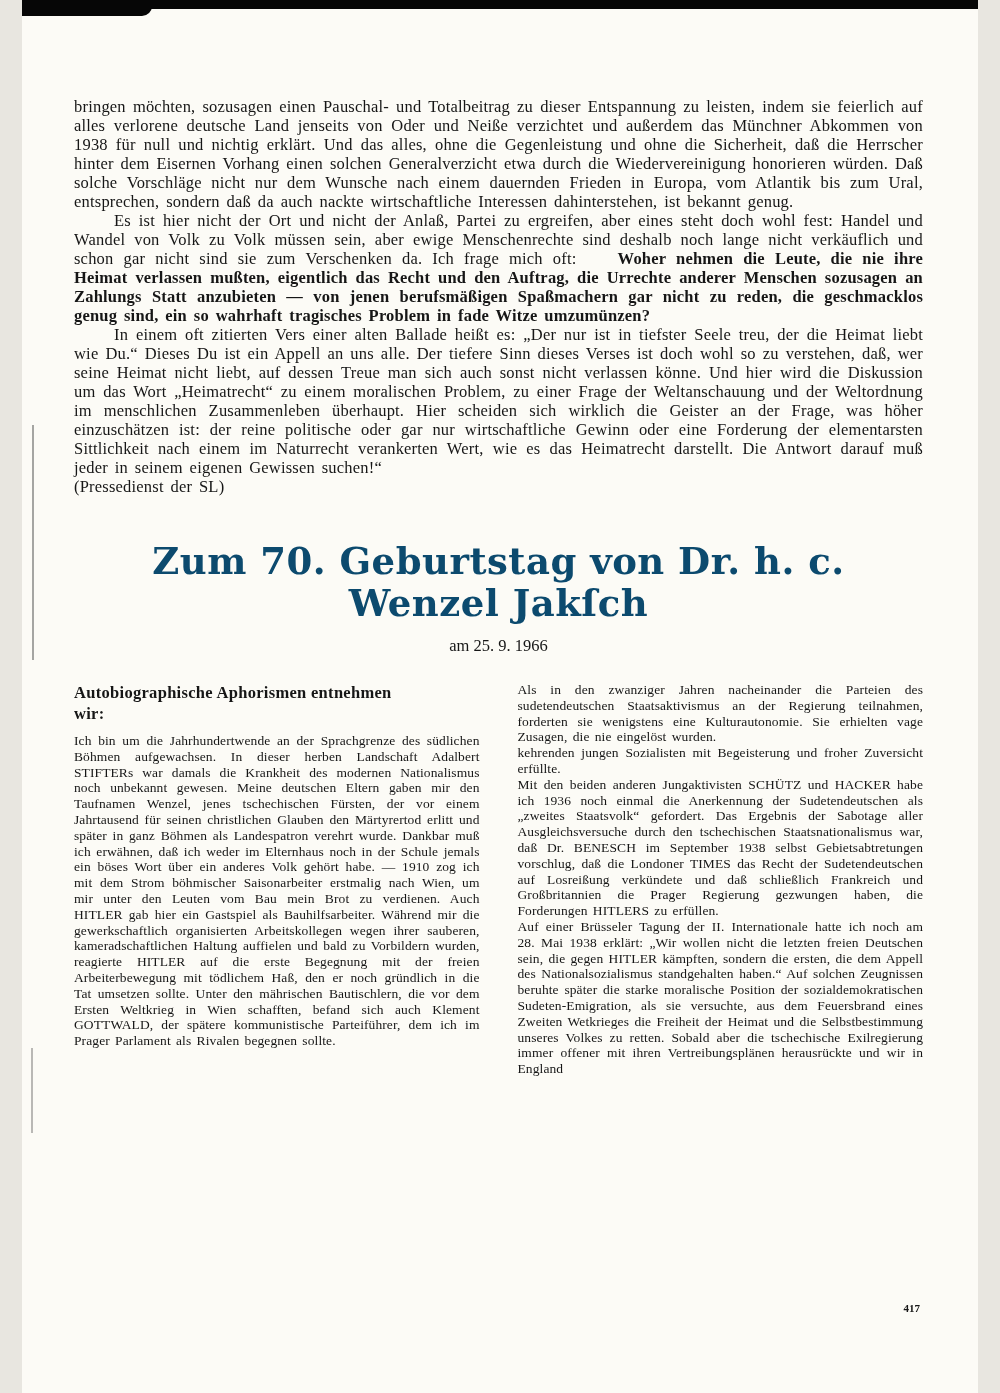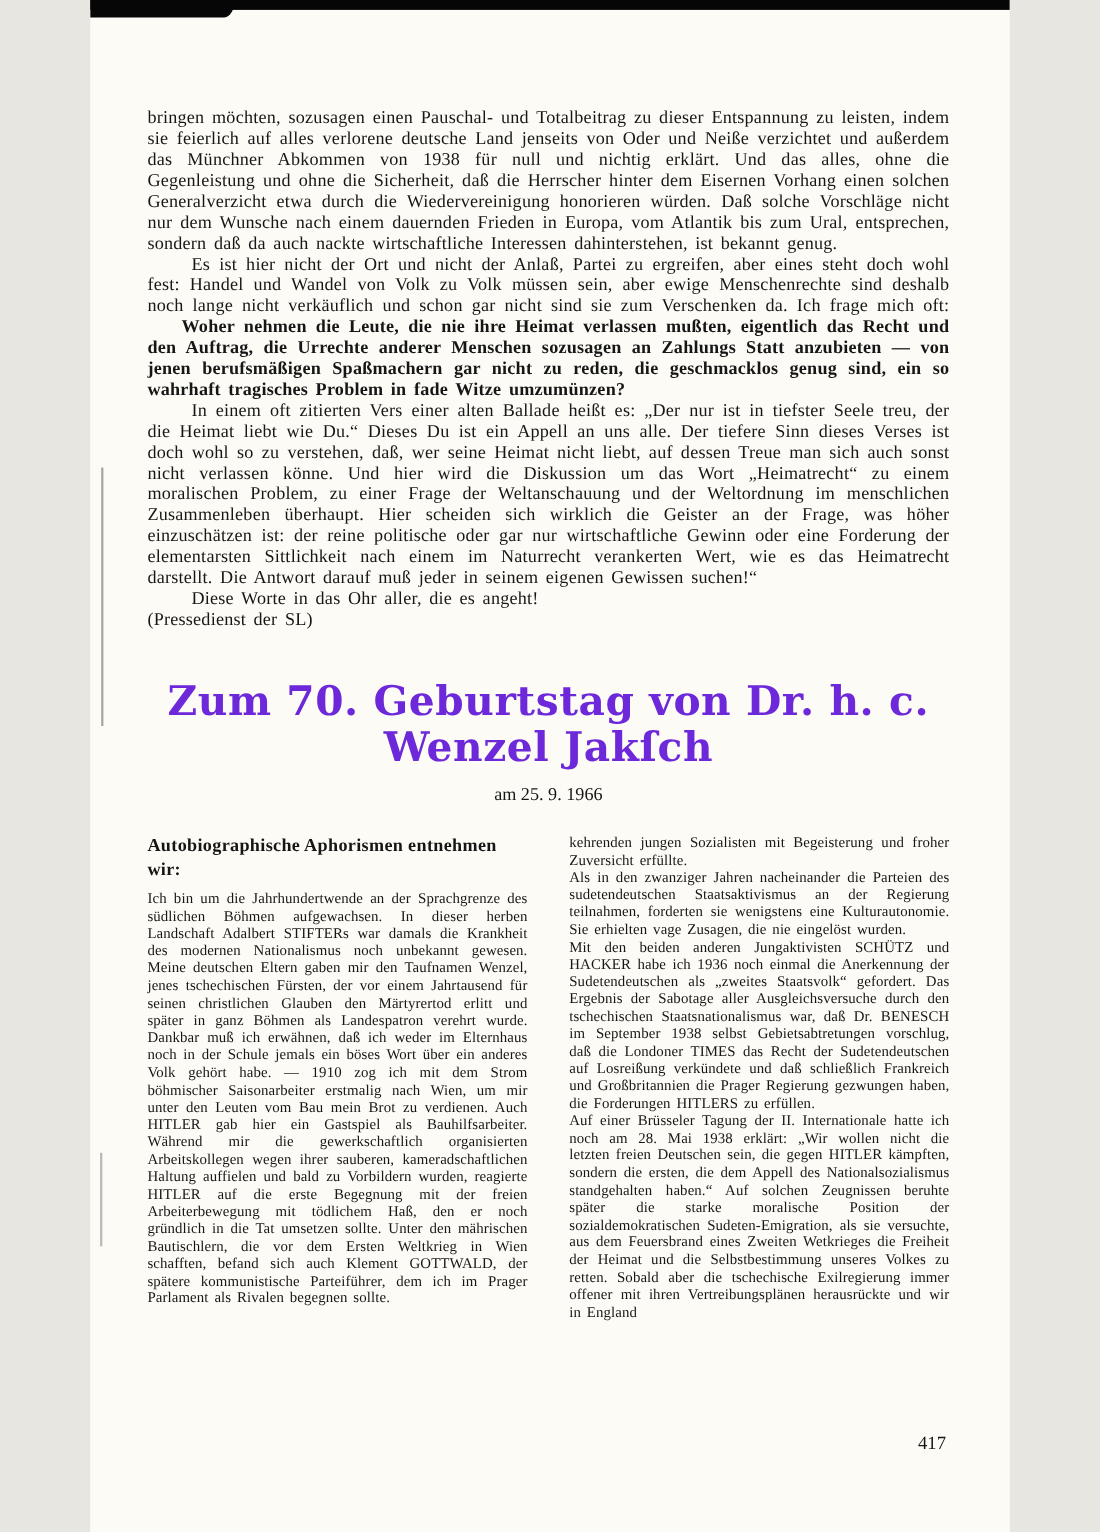--- a/index.html
+++ b/index.html
@@ -2,21 +2,21 @@
 <html lang="de"><head>
 <meta charset="utf-8">
 <style>
   html, body {
     margin: 0;
     padding: 0;
     background: #e8e6e0;
   }
   .page {
     position: relative;
-    width: 836px;
+    width: 956px;
     height: 1393px;
     margin: 0 auto;
     background: #fcfbf6;
     color: #161616;
     font-family: "Liberation Serif", "DejaVu Serif", serif;
     overflow: hidden;
     box-sizing: border-box;
     padding: 97px 55px 0 52px;
   }
   
@@ -67,21 +67,21 @@
 
   
   .headline {
     margin: 44px 0 12px 0;
     text-align: center;
     font-family: "DejaVu Serif", "Liberation Serif", serif;
     font-size: 37px;
     font-weight: bold;
     letter-spacing: 0.5px;
     line-height: 42px;
-    color: #6d28d9;
+    color: #0c4a6e;
   }
   .dateline {
     text-align: center;
     font-weight: normal;
     font-size: 16.5px;
     margin: 0 0 26px 0;
   }
 
   
   .columns {
@@ -103,53 +103,52 @@
     line-height: 15.8px;
     text-align: justify;
     word-spacing: 1.8px;
     letter-spacing: 0.1px;
   }
 
   .page-number {
     position: absolute;
     right: 58px;
     top: 1302px;
-    font-size: 17px;
-    font-weight: normal;
+    font-size: 11px;
+    font-weight: bold;
   }
 </style>
 </head>
 <body>
 
 <div class="page">
 
   <div class="scan-top"></div>
   <div class="scan-top-left"></div>
   <div class="scan-edge-1"></div>
   <div class="scan-edge-2"></div>
 
   <section class="intro">
     <p>bringen möchten, sozusagen einen Pauschal- und Totalbeitrag zu dieser Entspannung zu leisten, indem sie feierlich auf alles verlorene deutsche Land jenseits von Oder und Neiße verzichtet und außerdem das Münchner Abkommen von 1938 für null und nichtig erklärt. Und das alles, ohne die Gegenleistung und ohne die Sicherheit, daß die Herrscher hinter dem Eisernen Vorhang einen solchen Generalverzicht etwa durch die Wiedervereinigung honorieren würden. Daß solche Vorschläge nicht nur dem Wunsche nach einem dauernden Frieden in Europa, vom Atlantik bis zum Ural, entsprechen, sondern daß da auch nackte wirtschaftliche Interessen dahinterstehen, ist bekannt genug.</p>
     <p class="indent"><span>Es ist hier nicht der Ort und nicht der Anlaß, Partei zu ergreifen, aber eines steht doch wohl fest: Handel und Wandel von Volk zu Volk müssen sein, aber ewige Menschenrechte sind deshalb noch lange nicht verkäuflich und schon gar nicht sind sie zum Verschenken da. Ich frage mich oft: </span><span class="bold-inline">Woher nehmen die Leute, die nie ihre Heimat verlassen mußten, eigentlich das Recht und den Auftrag, die Urrechte anderer Menschen sozusagen an Zahlungs Statt anzubieten — von jenen berufsmäßigen Spaßmachern gar nicht zu reden, die geschmacklos genug sind, ein so wahrhaft tragisches Problem in fade Witze umzumünzen?</span></p>
     <p class="indent">In einem oft zitierten Vers einer alten Ballade heißt es: „Der nur ist in tiefster Seele treu, der die Heimat liebt wie Du.“ Dieses Du ist ein Appell an uns alle. Der tiefere Sinn dieses Verses ist doch wohl so zu verstehen, daß, wer seine Heimat nicht liebt, auf dessen Treue man sich auch sonst nicht verlassen könne. Und hier wird die Diskussion um das Wort „Heimatrecht“ zu einem moralischen Problem, zu einer Frage der Weltanschauung und der Weltordnung im menschlichen Zusammenleben überhaupt. Hier scheiden sich wirklich die Geister an der Frage, was höher einzuschätzen ist: der reine politische oder gar nur wirtschaftliche Gewinn oder eine Forderung der elementarsten Sittlichkeit nach einem im Naturrecht verankerten Wert, wie es das Heimatrecht darstellt. Die Antwort darauf muß jeder in seinem eigenen Gewissen suchen!“</p>
-    <p class="indent">Diese Worte in das Ohr aller, die es angeht!</p>
     <p class="attribution">(Pressedienst der SL)</p>
   </section>
 
   <h1 class="headline">Zum 70. Geburtstag von Dr. h. c. Wenzel Jakſch</h1>
   <div class="dateline">am 25. 9. 1966</div>
 
   <div class="columns">
     <div class="col">
       <h2 class="col-heading">Autobiographische Aphorismen entnehmen wir:</h2>
       <p>Ich bin um die Jahrhundertwende an der Sprachgrenze des südlichen Böhmen aufgewachsen. In dieser herben Landschaft Adalbert STIFTERs war damals die Krankheit des modernen Nationalismus noch unbekannt gewesen. Meine deutschen Eltern gaben mir den Taufnamen Wenzel, jenes tschechischen Fürsten, der vor einem Jahrtausend für seinen christlichen Glauben den Märtyrertod erlitt und später in ganz Böhmen als Landespatron verehrt wurde. Dankbar muß ich erwähnen, daß ich weder im Elternhaus noch in der Schule jemals ein böses Wort über ein anderes Volk gehört habe. — 1910 zog ich mit dem Strom böhmischer Saisonarbeiter erstmalig nach Wien, um mir unter den Leuten vom Bau mein Brot zu verdienen. Auch HITLER gab hier ein Gastspiel als Bauhilfsarbeiter. Während mir die gewerkschaftlich organisierten Arbeitskollegen wegen ihrer sauberen, kameradschaftlichen Haltung auffielen und bald zu Vorbildern wurden, reagierte HITLER auf die erste Begegnung mit der freien Arbeiterbewegung mit tödlichem Haß, den er noch gründlich in die Tat umsetzen sollte. Unter den mährischen Bautischlern, die vor dem Ersten Weltkrieg in Wien schafften, befand sich auch Klement GOTTWALD, der spätere kommunistische Parteiführer, dem ich im Prager Parlament als Rivalen begegnen sollte.</p>
     </div>
     <div class="col">
+      <p>Als in den zwanziger Jahren nacheinander die Parteien des sudetendeutschen Staatsaktivismus an der Regierung teilnahmen, forderten sie wenigstens eine Kulturautonomie. Sie erhielten vage Zusagen, die nie eingelöst wurden.</p>
       <p>kehrenden jungen Sozialisten mit Begeisterung und froher Zuversicht erfüllte.</p>
-      <p>Als in den zwanziger Jahren nacheinander die Parteien des sudetendeutschen Staatsaktivismus an der Regierung teilnahmen, forderten sie wenigstens eine Kulturautonomie. Sie erhielten vage Zusagen, die nie eingelöst wurden.</p>
       <p>Mit den beiden anderen Jungaktivisten SCHÜTZ und HACKER habe ich 1936 noch einmal die Anerkennung der Sudetendeutschen als „zweites Staatsvolk“ gefordert. Das Ergebnis der Sabotage aller Ausgleichsversuche durch den tschechischen Staatsnationalismus war, daß Dr. BENESCH im September 1938 selbst Gebietsabtretungen vorschlug, daß die Londoner TIMES das Recht der Sudetendeutschen auf Losreißung verkündete und daß schließlich Frankreich und Großbritannien die Prager Regierung gezwungen haben, die Forderungen HITLERS zu erfüllen.</p>
       <p>Auf einer Brüsseler Tagung der II. Internationale hatte ich noch am 28. Mai 1938 erklärt: „Wir wollen nicht die letzten freien Deutschen sein, die gegen HITLER kämpften, sondern die ersten, die dem Appell des Nationalsozialismus standgehalten haben.“ Auf solchen Zeugnissen beruhte später die starke moralische Position der sozialdemokratischen Sudeten-Emigration, als sie versuchte, aus dem Feuersbrand eines Zweiten Wetkrieges die Freiheit der Heimat und die Selbstbestimmung unseres Volkes zu retten. Sobald aber die tschechische Exilregierung immer offener mit ihren Vertreibungsplänen herausrückte und wir in England</p>
     </div>
   </div>
 
   <div class="page-number">417</div>
 
 </div>
 
 </body></html>

